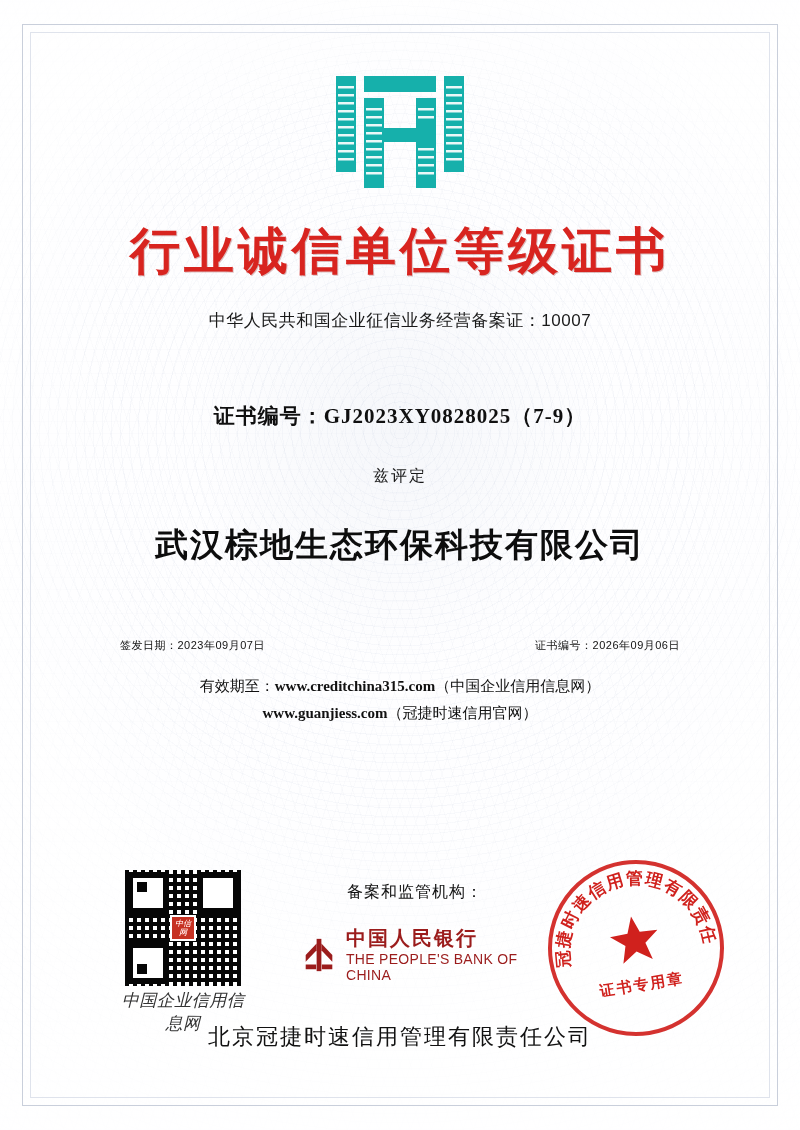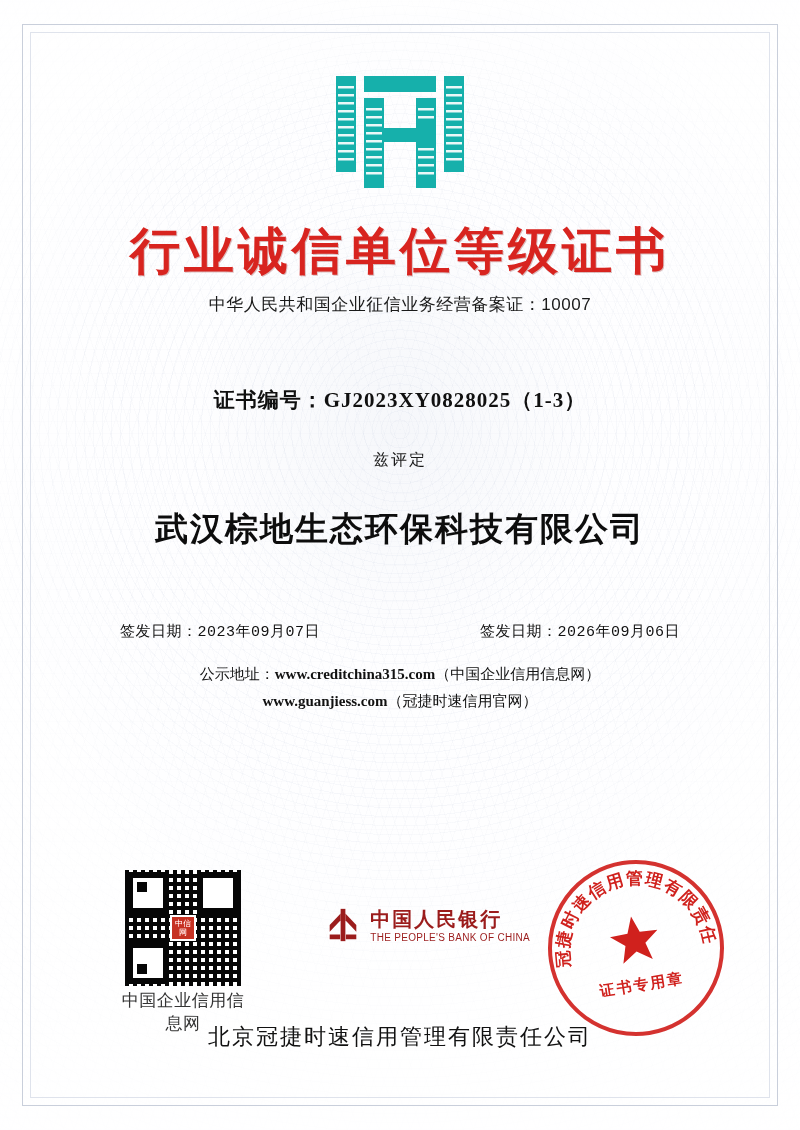--- a/index.html
+++ b/index.html
@@ -83,21 +83,21 @@
     font-family: "Liberation Serif", serif;
     font-weight: bold;
     font-size: 50px;
     letter-spacing: 4px;
     color: #d8241f;
     text-shadow: 1px 1px 0 rgba(120,0,0,0.25);
     white-space: nowrap;
   }
 
   .subtitle {
-    margin-top: 8px;
+    margin-top: 24px;
     font-family: "Liberation Sans", sans-serif;
     font-size: 17px;
     color: #1a1a1a;
     letter-spacing: 0.5px;
     white-space: nowrap;
   }
 
   .cert-number {
     margin-top: 70px;
     font-family: "Liberation Serif", serif;
@@ -133,24 +133,23 @@
     color: #d8241f;
     letter-spacing: 2px;
     white-space: nowrap;
   }
 
   .dates-row {
     margin-top: 70px;
     width: 560px;
     display: flex;
     justify-content: space-between;
-    font-size: 15px;
+    font-size: 11px;
     color: #111;
     letter-spacing: 0.5px;
-    font-family: Liberation Mono, monospace;
   }
 
   .publish-block {
     margin-top: 20px;
     text-align: center;
     font-size: 15px;
     color: #111;
     line-height: 1.7;
   }
   .publish-block .url {
@@ -166,20 +165,21 @@
     top: 860px;
     height: 200px;
   }
 
   .qr-block {
     position: absolute;
     left: 118px;
     top: 10px;
     width: 130px;
     text-align: center;
+    font-style: italic;
   }
   .qr-code {
     width: 116px;
     height: 116px;
     margin: 0 auto;
     position: relative;
     background-color: #ffffff;
     background-image:
       repeating-linear-gradient(90deg, #111 0 4px, transparent 4px 8px),
       repeating-linear-gradient(0deg, #111 0 4px, transparent 4px 8px);
@@ -266,21 +266,21 @@
   }
   .bank-cn {
     font-family: "Liberation Serif", serif;
     font-weight: bold;
     font-size: 20px;
     color: #9b1c1c;
     letter-spacing: 2px;
     line-height: 1.1;
   }
   .bank-en {
-    font-size: 10px;
+    font-size: 14px;
     color: #9b1c1c;
     letter-spacing: 0.3px;
     margin-top: 2px;
   }
 
   
   .seal {
     position: absolute;
     left: 548px;
     top: 0px;
@@ -389,35 +389,35 @@
           <rect x="88" y="92" width="16" height="2.5"></rect>
           <rect x="88" y="100" width="16" height="2.5"></rect>
         </g>
       </svg>
     </div>
 
     <div class="main-title">行业诚信单位等级证书</div>
 
     <div class="subtitle">中华人民共和国企业征信业务经营备案证：10007</div>
 
-    <div class="cert-number">证书编号：GJ2023XY0828025（1-3）</div>
+    <div class="cert-number">证书编号：GJ2023XY0828025（7-9）</div>
 
     <div class="award-lead">兹评定</div>
 
     <div class="company-name">武汉棕地生态环保科技有限公司</div>
 
 
     <div class="dates-row">
       <span>签发日期：2023年09月07日</span>
-      <span>签发日期：2026年09月06日</span>
+      <span>证书编号：2026年09月06日</span>
     </div>
 
     <div class="publish-block">
       <div>
-        <span>公示地址：</span><span class="url">www.creditchina315.com</span><span>（中国企业信用信息网）</span>
+        <span>有效期至：</span><span class="url">www.creditchina315.com</span><span>（中国企业信用信息网）</span>
       </div>
       <div>
         <span class="url">www.guanjiess.com</span><span>（冠捷时速信用官网）</span>
       </div>
     </div>
 
   </div>
 
   <div class="bottom-area">
 
@@ -426,20 +426,21 @@
         <span class="qr-eye-bl"></span>
         <span class="qr-eye-dot" style="left:12px; top:12px;"></span>
         <span class="qr-eye-dot" style="right:12px; top:12px;"></span>
         <span class="qr-eye-dot" style="left:12px; bottom:12px;"></span>
         <span class="qr-center-logo">中信网</span>
       </div>
       <div class="qr-caption">中国企业信用信息网</div>
     </div>
 
     <div class="regulator-block">
+      <div class="regulator-label">备案和监管机构：</div>
       <div class="bank-row">
         <div class="bank-mark">
           <svg viewBox="0 0 40 40" width="38" height="38" aria-hidden="true">
             <g fill="#9b1c1c">
               <rect x="17.5" y="3" width="5" height="34"></rect>
               <path d="M17.5 8 L6 20 L6 27 L17.5 15 Z"></path>
               <path d="M22.5 8 L34 20 L34 27 L22.5 15 Z"></path>
               <rect x="6" y="30" width="11" height="5"></rect>
               <rect x="23" y="30" width="11" height="5"></rect>
             </g>

